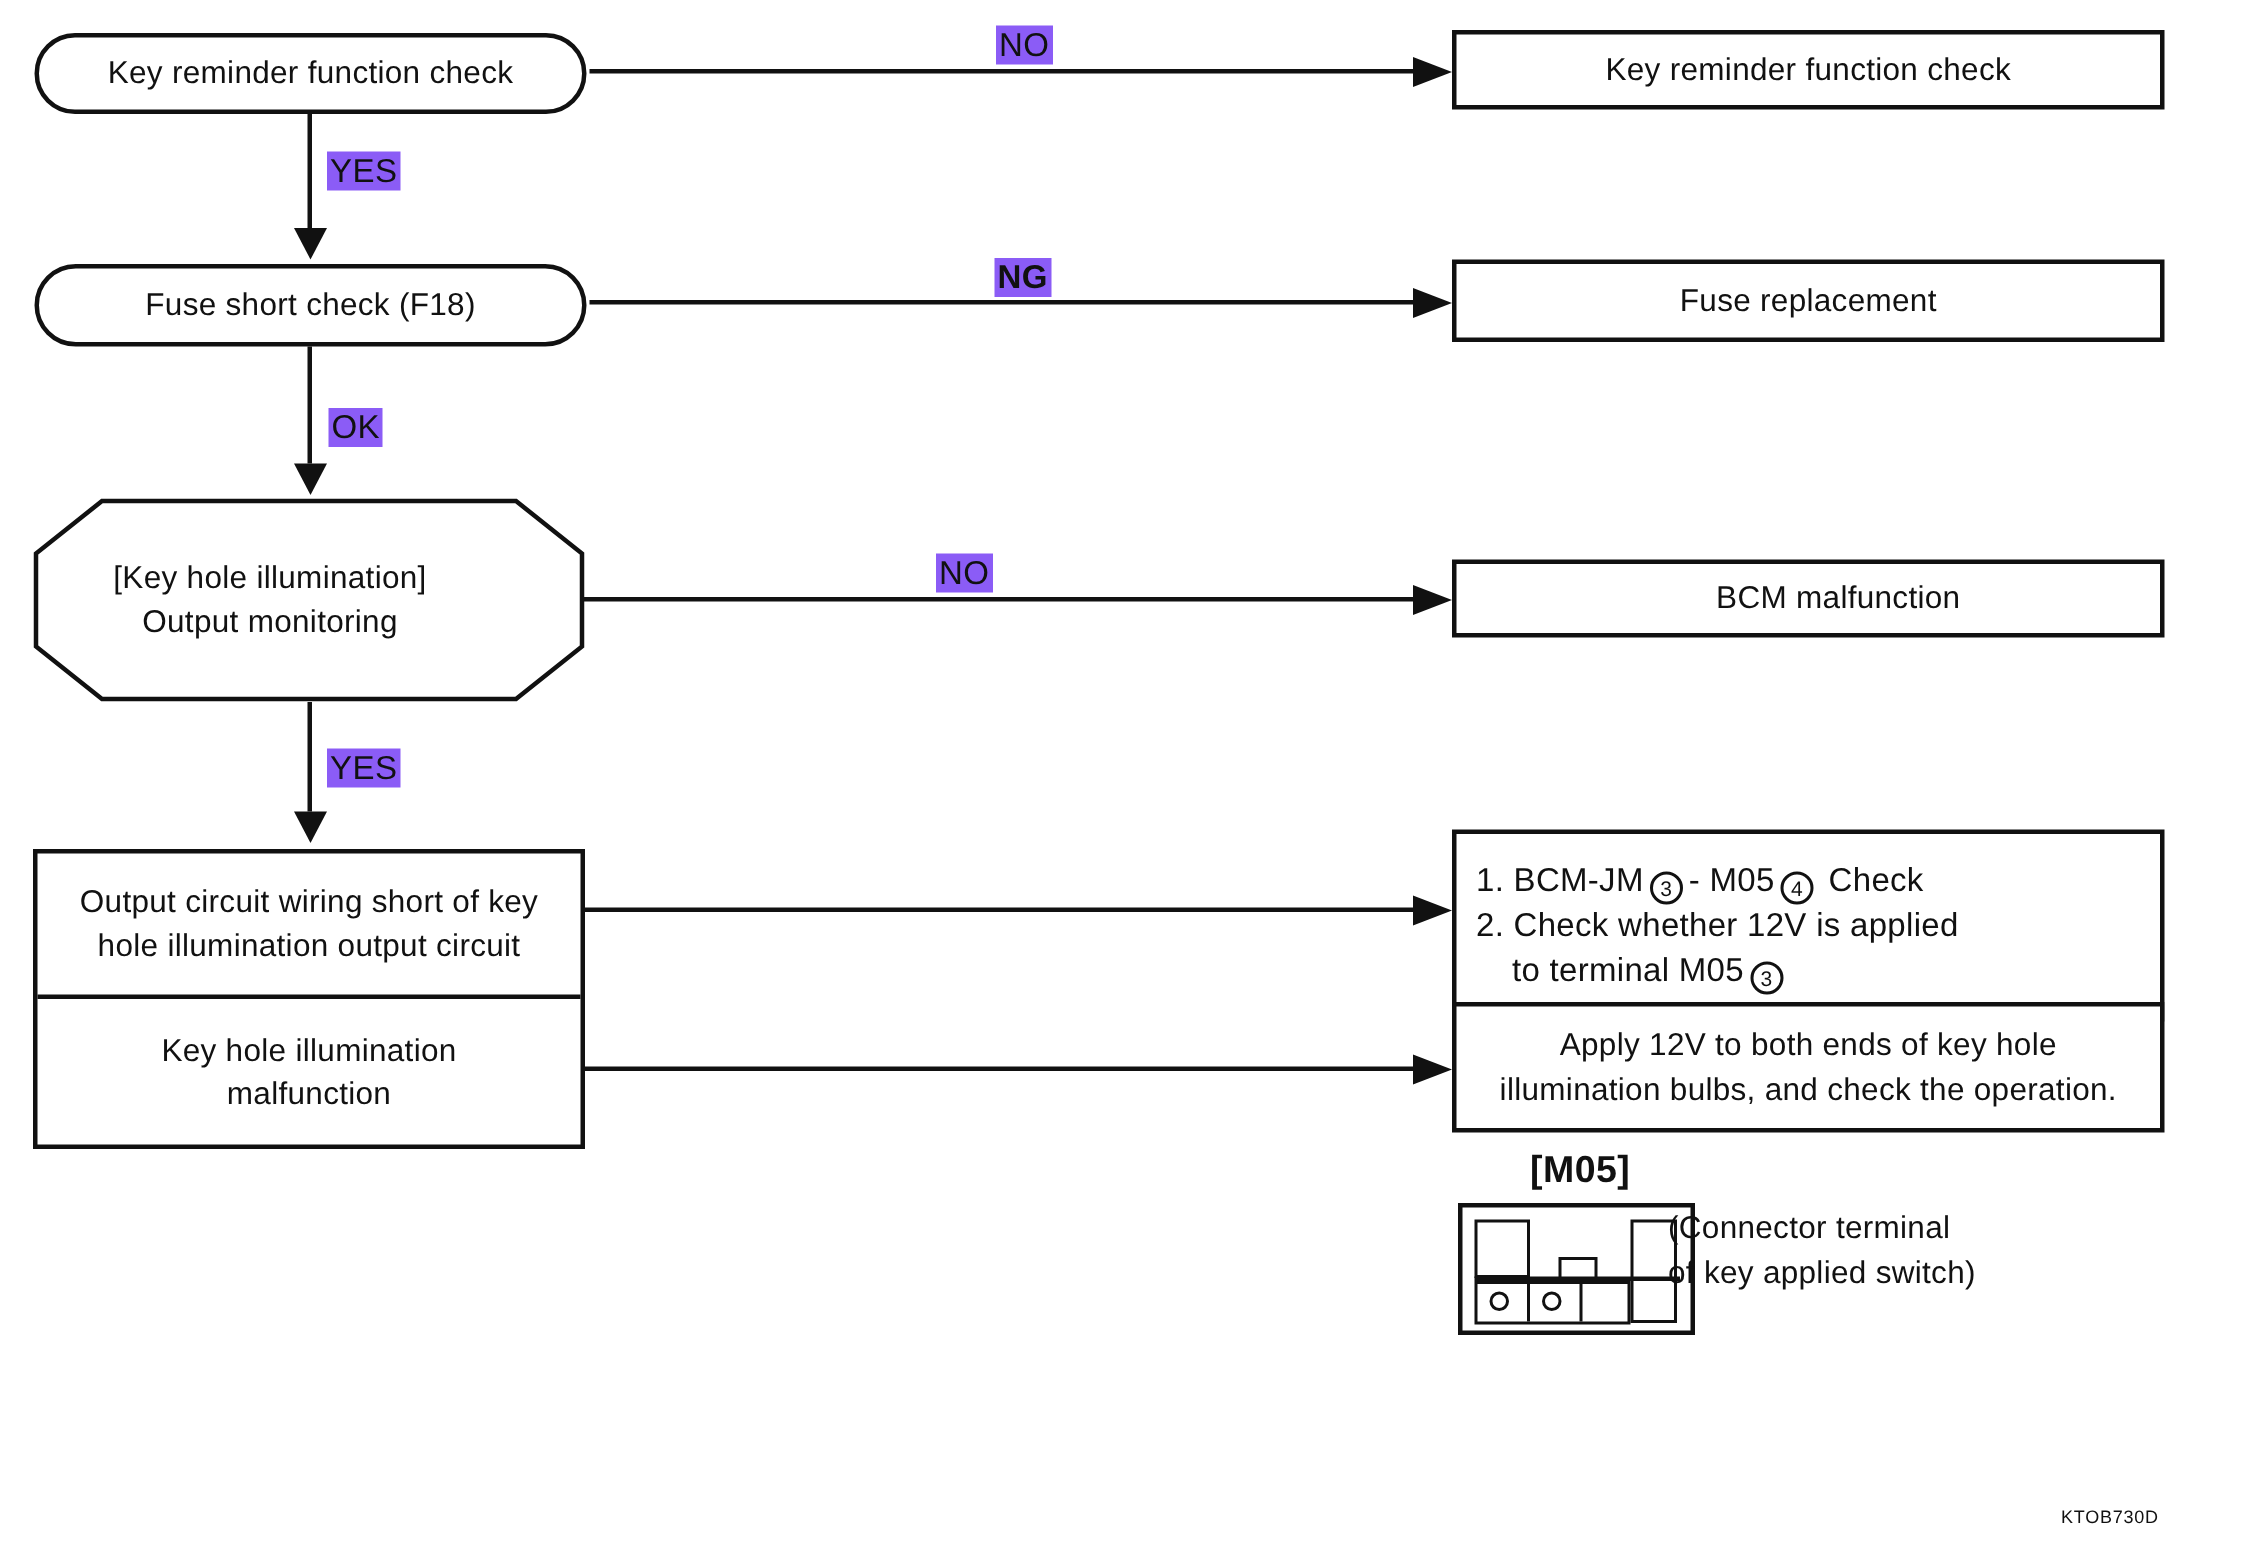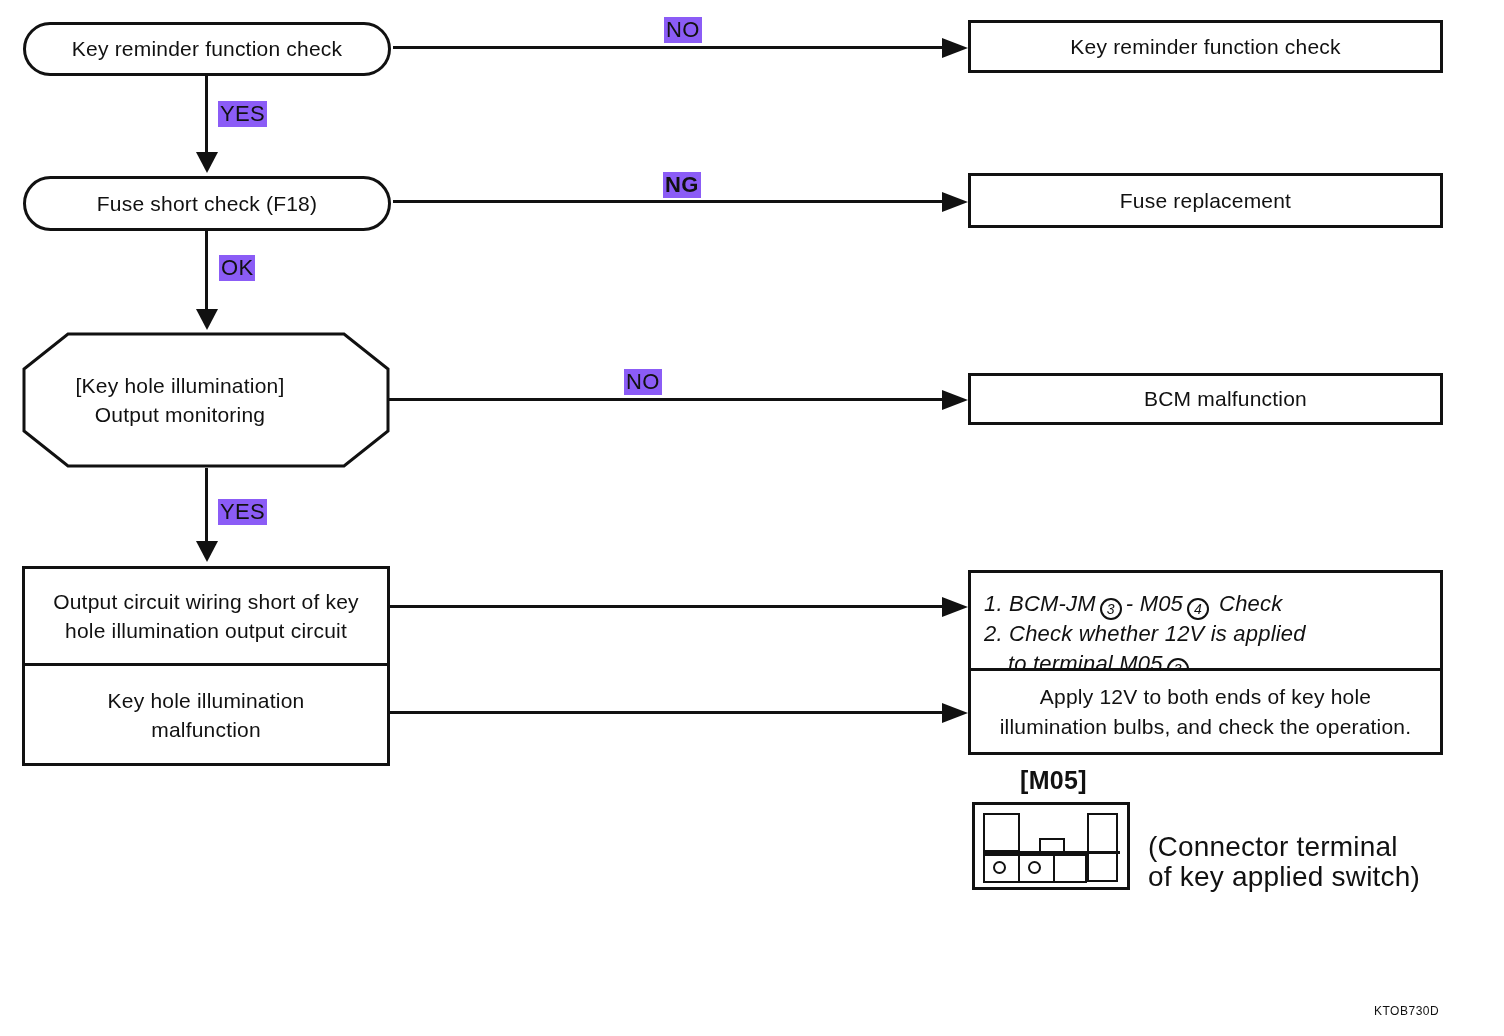--- a/index.html
+++ b/index.html
@@ -66,21 +66,21 @@
 
   
   .conn-outer { position:absolute; left:972px; top:802px; width:158px; height:88px; border:3px solid #111; background:#fff; }
   .conn-rect { position:absolute; border:2px solid #111; background:#fff; }
   .conn-line { position:absolute; background:#111; }
   .conn-cells { position:absolute; left:8px; top:49px; width:104px; height:29px; border:2px solid #111; }
   .conn-div { position:absolute; top:0; width:2px; height:100%; background:#111; }
   .conn-circle { position:absolute; width:13px; height:13px; border:2px solid #111; border-radius:50%; background:#fff; }
 
   .m05-label { position:absolute; left:1020px; top:766px; font-size:25px; font-weight:bold; letter-spacing:.3px; }
-  .conn-caption { position:absolute; left:1148px; top:804px; font-size:28px; line-height:30px; letter-spacing:.2px;margin-top:28px; }
+  .conn-caption { position:absolute; left:1112px; top:804px; font-size:21px; line-height:30px; letter-spacing:.2px; }
   .figure-code { position:absolute; left:1374px; top:1004px; font-size:12px; letter-spacing:.5px; }
 </style>
 </head>
 <body>
 
 <div id="canvas">
 
   <div class="stadium" style="top:22px;height:54px;">
     <span>Key reminder function check</span>
   </div>
@@ -112,21 +112,21 @@
 
   <div>
     <div class="vline" style="left:205px;top:76px;height:77px;"></div>
     <div class="head-down" style="left:196px;top:152px;"></div>
     <div class="branch-label" style="left:218px;top:101px;">YES</div>
   </div>
 
   <div>
     <div class="vline" style="left:205px;top:231px;height:78px;"></div>
     <div class="head-down" style="left:196px;top:309px;"></div>
-    <div class="branch-label" style="left:219px;top:255px;">OK</div>
+    <div class="branch-label" style="left:219px;top:272px;">OK</div>
   </div>
 
   <div>
     <div class="vline" style="left:205px;top:468px;height:73px;"></div>
     <div class="head-down" style="left:196px;top:541px;"></div>
     <div class="branch-label" style="left:218px;top:499px;">YES</div>
   </div>
 
   <div>
     <div class="hline" style="left:393px;top:46px;width:550px;"></div>
@@ -161,21 +161,21 @@
   </div>
 
   <div class="rbox" style="top:173px;height:55px;">
     <span>Fuse replacement</span>
   </div>
 
   <div class="rbox" style="top:373px;height:52px;padding-left:40px;">
     <span>BCM malfunction</span>
   </div>
 
-  <div class="rbox listbox" style="top:570px;height:128px;font-size:22px;font-style:italic;">
+  <div class="rbox listbox" style="top:553px;height:128px;font-size:22px;">
     <div style="display:flex;align-items:baseline;">
       <span>1. BCM-JM</span>
       <span class="circ">3</span>
       <span>- M05</span>
       <span class="circ">4</span>
       <span style="margin-left:6px;">Check</span>
     </div>
     <div>2. Check whether 12V is applied</div>
     <div class="indent1" style="display:flex;align-items:baseline;">
       <span>to terminal M05</span>

